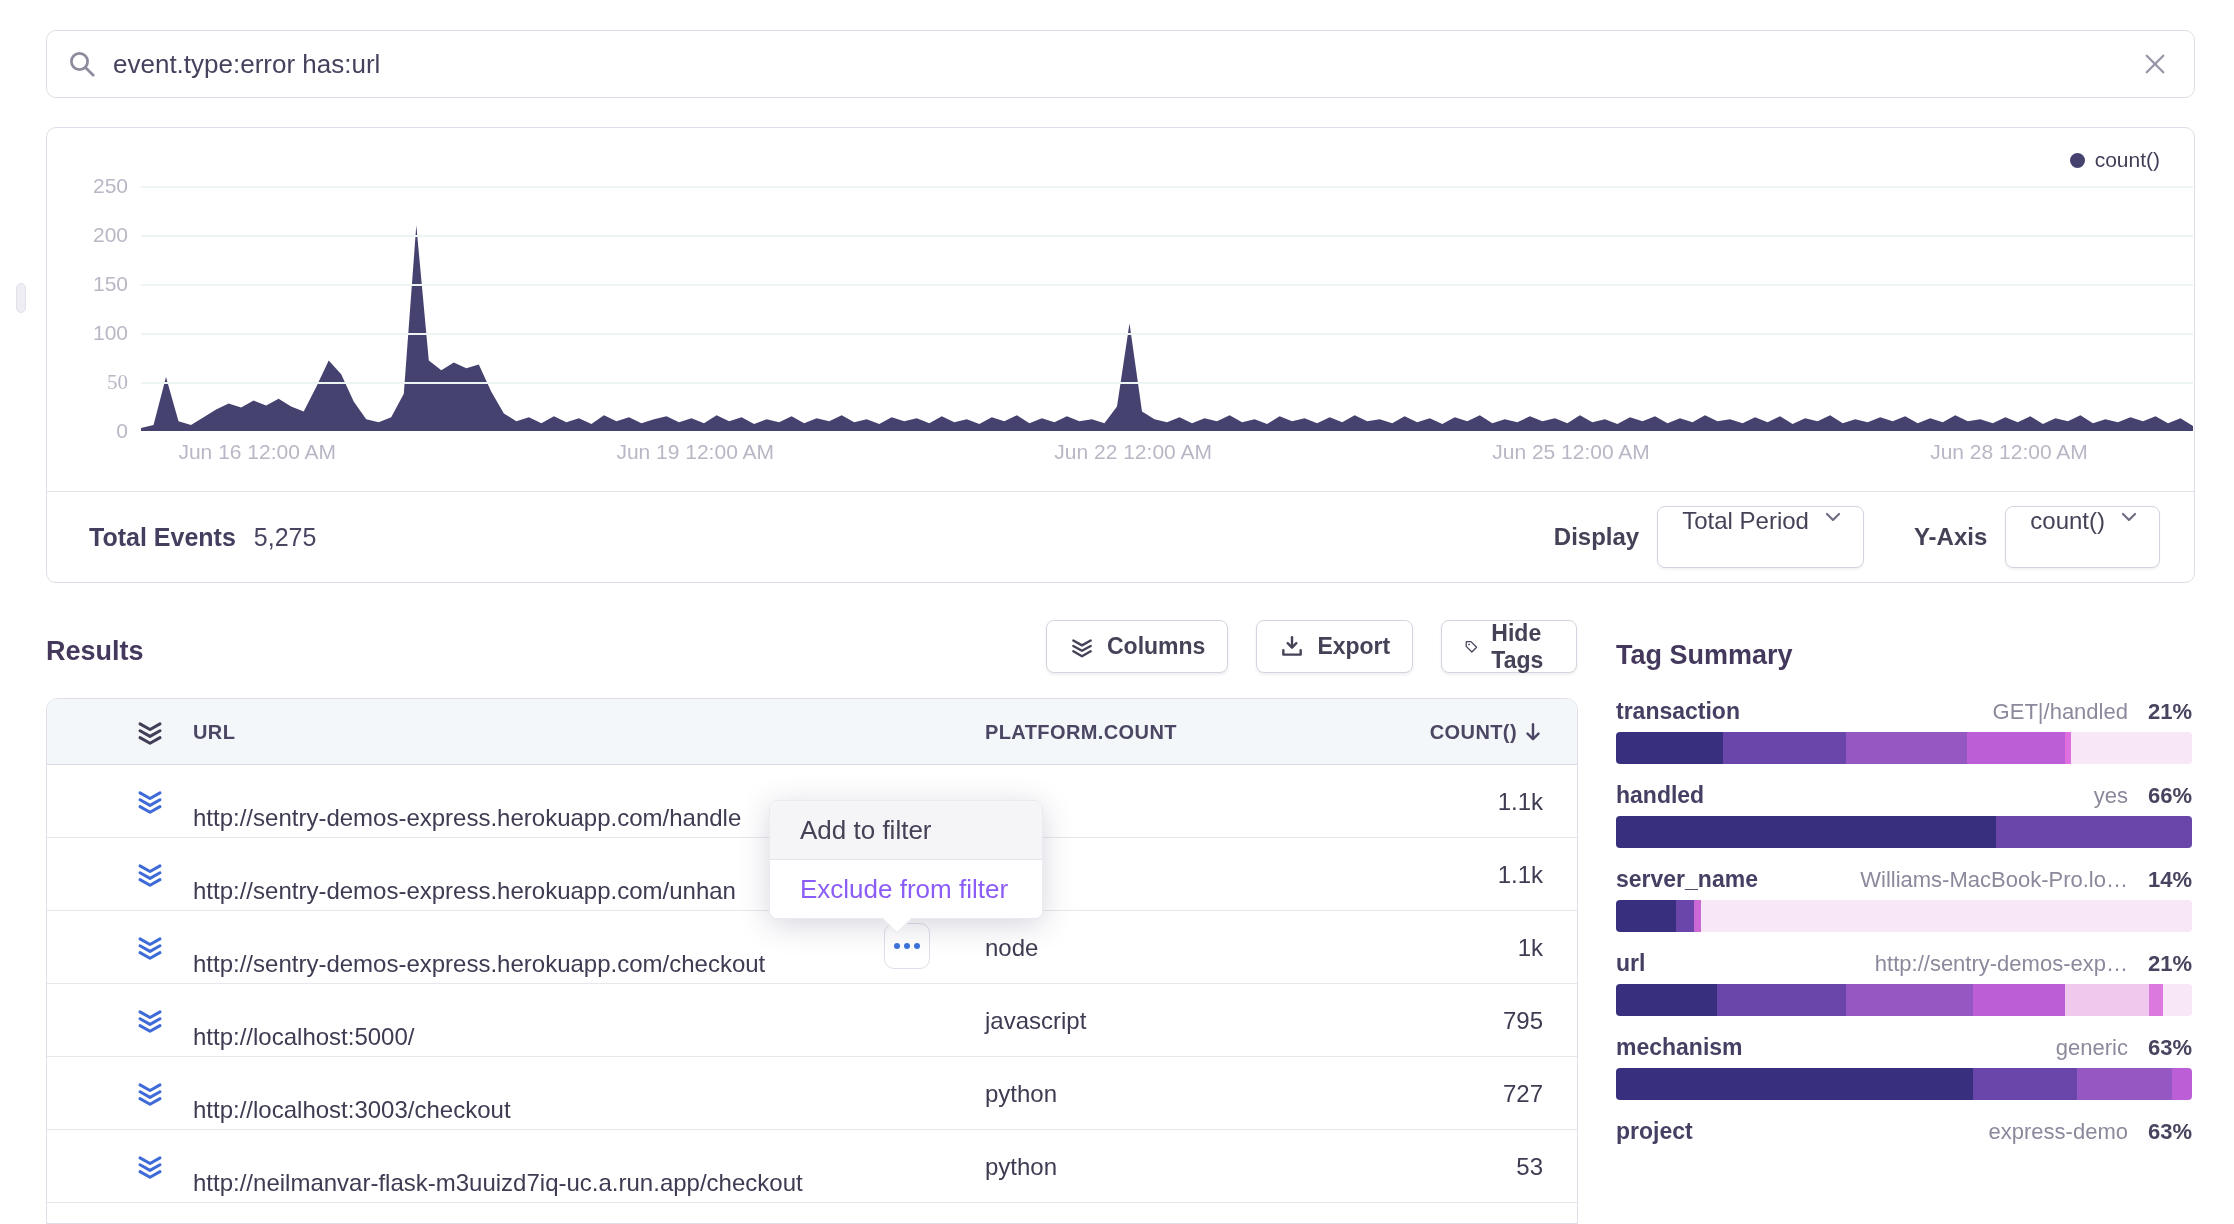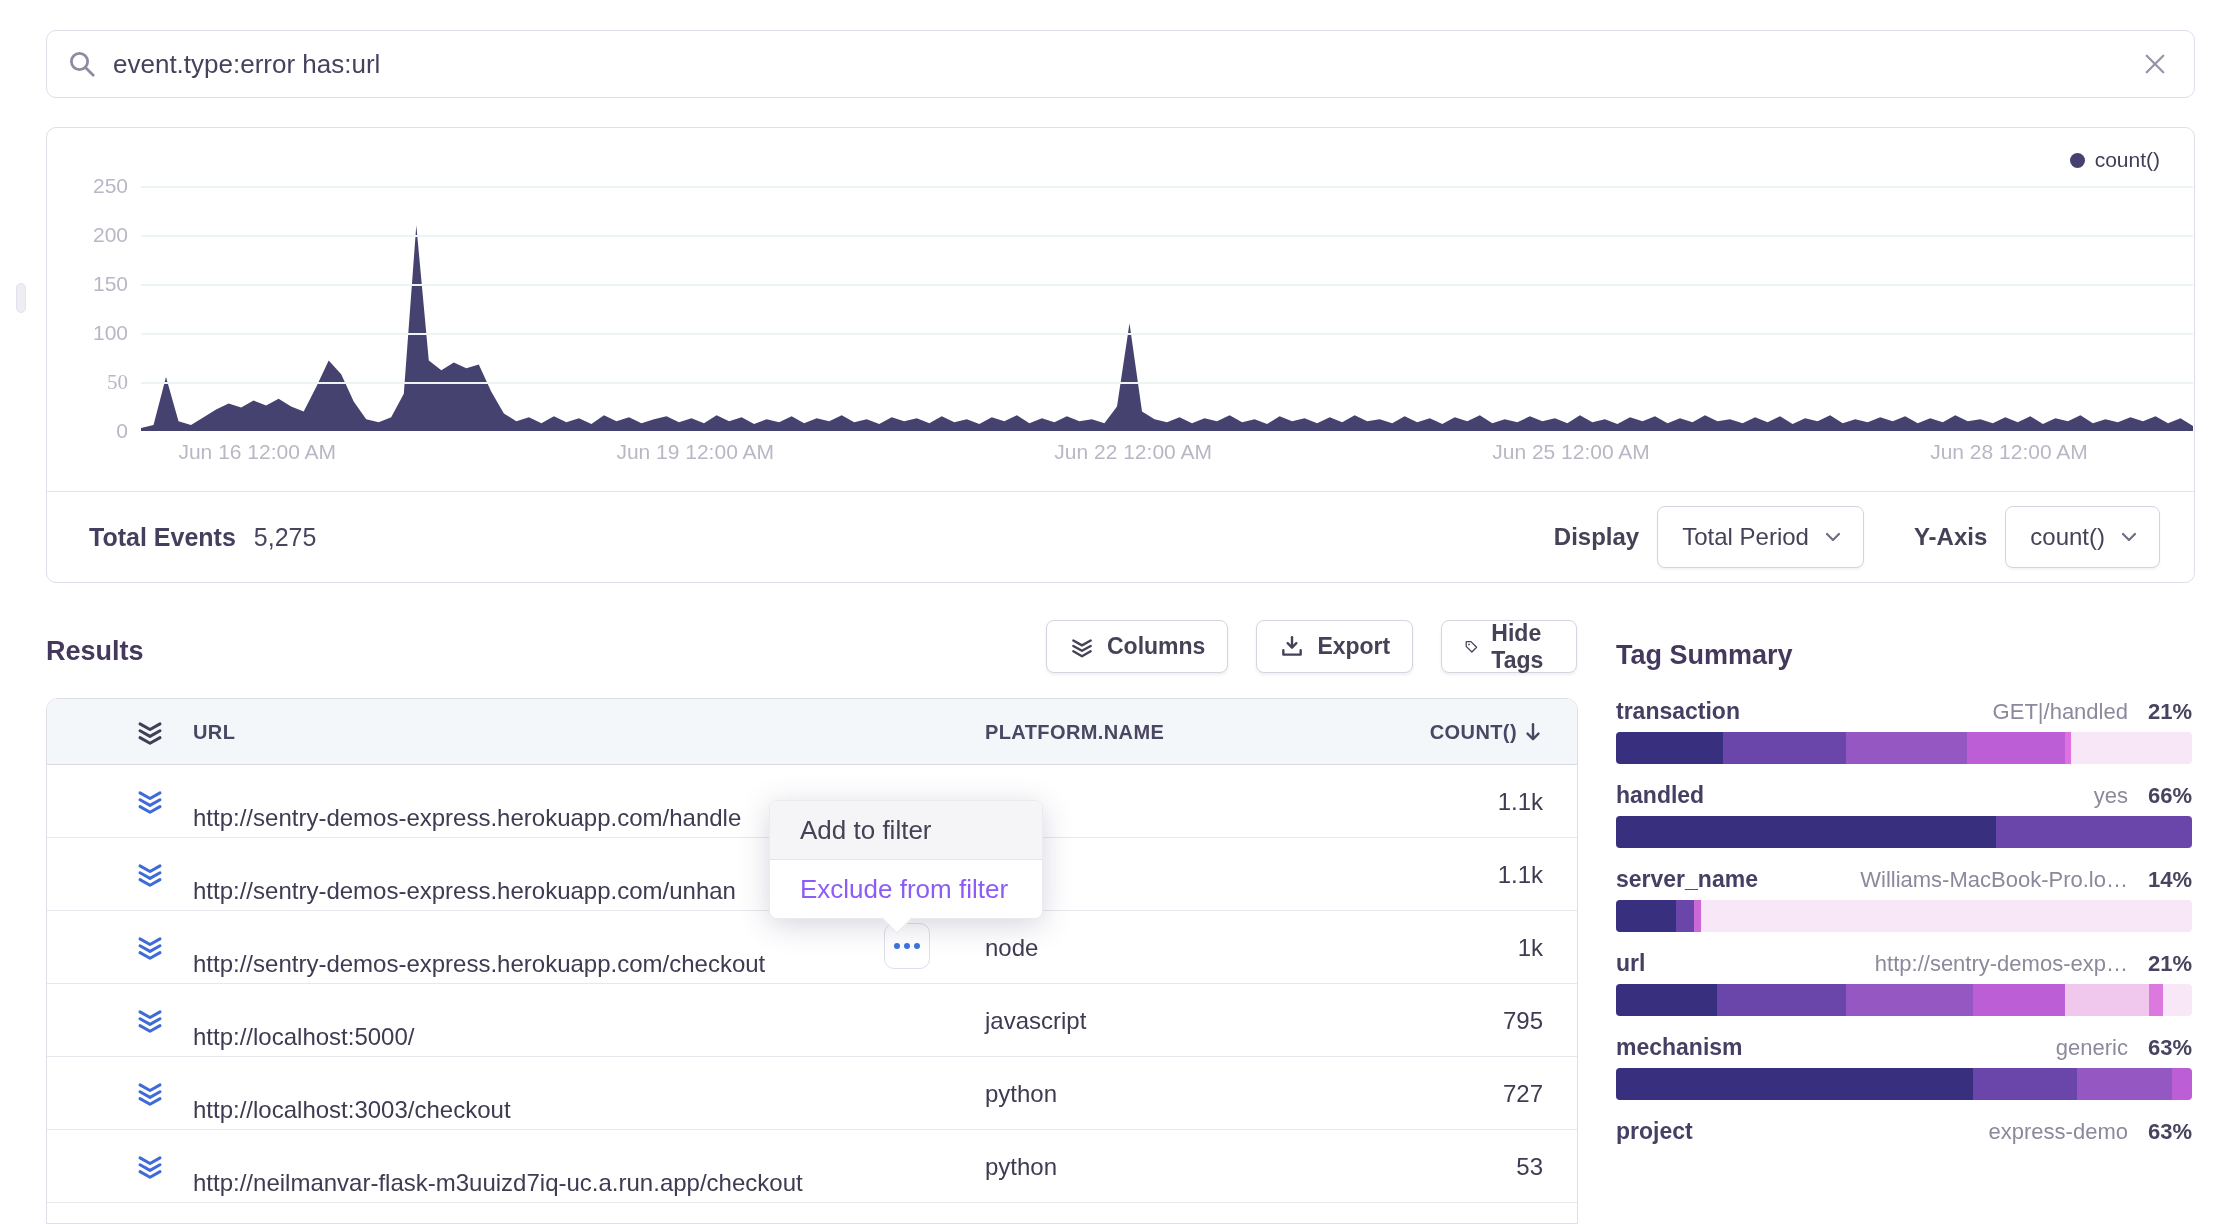--- a/index.html
+++ b/index.html
@@ -26,21 +26,21 @@
   .legend .ltext { font-size:21px; color:#413E58; }
 
   .chart-footer { position:absolute; left:0; right:0; bottom:0; height:91px; border-top:1.5px solid #E4E3EA;
     display:flex; align-items:center; }
   .tot-group { margin-left:42px; display:flex; align-items:baseline; gap:18px; }
   .tot-label { font-size:25px; font-weight:bold; color:#443F5E; }
   .tot-value { font-size:25px; color:#494460; }
   .ctrl-group { margin-left:auto; margin-right:34px; display:flex; align-items:center; gap:18px; }
   .ctrl-label { font-size:24px; font-weight:bold; color:#454257; }
   .select-btn { height:62px; padding:0 20px 0 24px; border:1.5px solid #D5D3DF; border-radius:8px; background:#fff;
-    display:flex; align-items:center; gap:14px; font-size:24px; color:#454257; cursor:pointer;
+    display:flex; gap:14px; font-size:24px; color:#454257; cursor:pointer;
     box-shadow:0 2px 2px rgba(45,40,80,0.05); }
   .ctrl-spacer { width:14px; }
 
   
   .results-title { position:absolute; left:46px; top:636px; font-size:27px; font-weight:bold; color:#44395C; }
   .results-actions { position:absolute; top:620px; left:1046px; width:480px; display:flex; justify-content:space-between; gap:28px; }
   .act-btn { height:53px; padding:0 22px; background:#fff; border:1.5px solid #D6D4DE; border-radius:8px;
     display:flex; align-items:center; gap:12px; font-size:23px; font-weight:bold; color:#454257; cursor:pointer;
     box-shadow:0 2px 3px rgba(45,40,80,0.08); }
 
@@ -191,21 +191,21 @@
 <div class="table">
   <div class="thead">
     <span class="hicon">
       <svg class="icon" width="30" height="32" viewBox="0 0 24 24" fill="none" stroke="#413E58" stroke-width="2.4" stroke-linecap="round" stroke-linejoin="round">
         <path d="M4 5.5 L12 10 L20 5.5"></path>
           <path d="M4 11 L12 15.5 L20 11"></path>
           <path d="M4 16.5 L12 21 L20 16.5"></path>
       </svg>
     </span>
     <span class="th th-url">URL</span>
-    <span class="th th-platform">PLATFORM.NAME</span>
+    <span class="th th-platform">PLATFORM.COUNT</span>
     <span class="th th-count">
       <span>COUNT()</span>
       <svg class="icon" width="20" height="22" viewBox="0 0 18 20" fill="none" stroke="#4A4663" stroke-width="2.2" stroke-linecap="round" stroke-linejoin="round">
         <path d="M9 3 V16"></path>
           <path d="M4 11.5 l5 5 5-5"></path>
       </svg>
     </span>
   </div>
   <div>
   <div class="trow">

